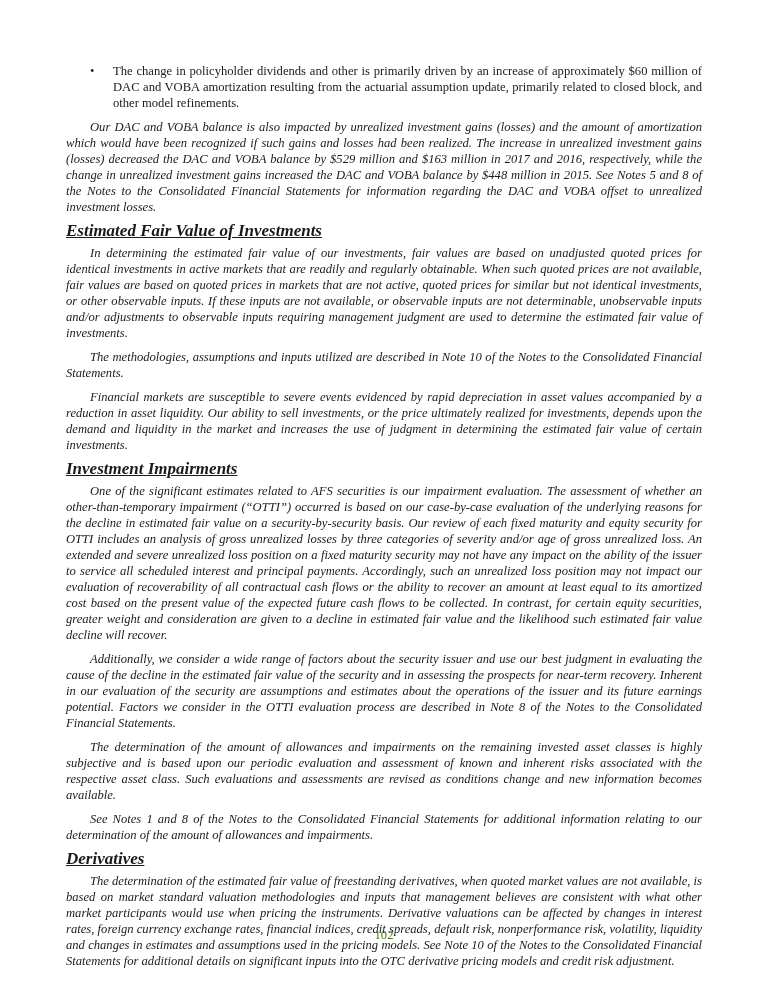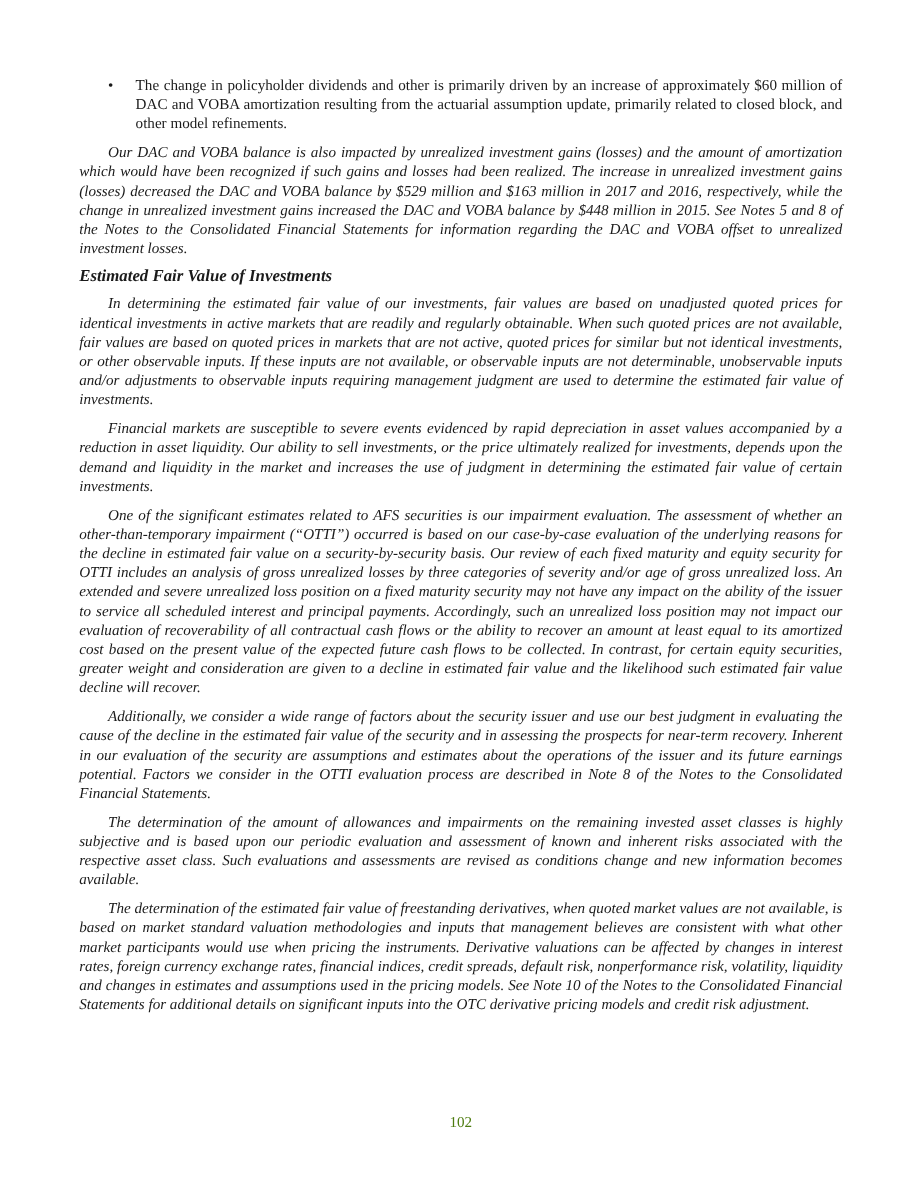--- a/index.html
+++ b/index.html
@@ -6,41 +6,45 @@
   body { width: 768px; height: 993px; position: relative; overflow: hidden; }
   .page {
     position: absolute; left: 66px; top: 63px; width: 636px;
     font-family: "Liberation Serif", serif;
     font-size: 12.6px; line-height: 16px; color: #1a1a1a;
   }
   p { margin: 0 0 8px 0; text-align: justify; }
   p.indent { text-indent: 24px; font-style: italic; }
   .bullet { position: relative; padding-left: 47px; margin-bottom: 8px; text-align: justify; }
   .bullet .dot { position: absolute; left: 24px; top: 0; }
-  h3 { margin: 0 0 6px 0; font-size: 14px; font-weight: bold; font-style: italic; line-height: 16px; }
+  h3 { margin: 0 0 6px 0; font-size: 17px; font-weight: bold; font-style: italic; line-height: 16px; text-decoration: underline; }
   .footer {
     position: absolute; top: 928px; left: 0; width: 768px; text-align: center;
     font-family: "Liberation Serif", serif; font-size: 12.6px; color: #4d7c0f;
   }
 </style>
 </head>
 <body>
 
 <div class="page">
   <div class="bullet">
     <span class="dot">•</span>
     <span>The change in policyholder dividends and other is primarily driven by an increase of approximately $60 million of DAC and VOBA amortization resulting from the actuarial assumption update, primarily related to closed block, and other model refinements.</span>
   </div>
 
   <p class="indent">Our DAC and VOBA balance is also impacted by unrealized investment gains (losses) and the amount of amortization which would have been recognized if such gains and losses had been realized. The increase in unrealized investment gains (losses) decreased the DAC and VOBA balance by $529 million and $163 million in 2017 and 2016, respectively, while the change in unrealized investment gains increased the DAC and VOBA balance by $448 million in 2015. See Notes 5 and 8 of the Notes to the Consolidated Financial Statements for information regarding the DAC and VOBA offset to unrealized investment losses.</p>
 
   <h3>Estimated Fair Value of Investments</h3>
   <p class="indent">In determining the estimated fair value of our investments, fair values are based on unadjusted quoted prices for identical investments in active markets that are readily and regularly obtainable. When such quoted prices are not available, fair values are based on quoted prices in markets that are not active, quoted prices for similar but not identical investments, or other observable inputs. If these inputs are not available, or observable inputs are not determinable, unobservable inputs and/or adjustments to observable inputs requiring management judgment are used to determine the estimated fair value of investments.</p>
+  <p class="indent">The methodologies, assumptions and inputs utilized are described in Note 10 of the Notes to the Consolidated Financial Statements.</p>
   <p class="indent">Financial markets are susceptible to severe events evidenced by rapid depreciation in asset values accompanied by a reduction in asset liquidity. Our ability to sell investments, or the price ultimately realized for investments, depends upon the demand and liquidity in the market and increases the use of judgment in determining the estimated fair value of certain investments.</p>
 
+  <h3>Investment Impairments</h3>
   <p class="indent">One of the significant estimates related to AFS securities is our impairment evaluation. The assessment of whether an other-than-temporary impairment (“OTTI”) occurred is based on our case-by-case evaluation of the underlying reasons for the decline in estimated fair value on a security-by-security basis. Our review of each fixed maturity and equity security for OTTI includes an analysis of gross unrealized losses by three categories of severity and/or age of gross unrealized loss. An extended and severe unrealized loss position on a fixed maturity security may not have any impact on the ability of the issuer to service all scheduled interest and principal payments. Accordingly, such an unrealized loss position may not impact our evaluation of recoverability of all contractual cash flows or the ability to recover an amount at least equal to its amortized cost based on the present value of the expected future cash flows to be collected. In contrast, for certain equity securities, greater weight and consideration are given to a decline in estimated fair value and the likelihood such estimated fair value decline will recover.</p>
   <p class="indent">Additionally, we consider a wide range of factors about the security issuer and use our best judgment in evaluating the cause of the decline in the estimated fair value of the security and in assessing the prospects for near-term recovery. Inherent in our evaluation of the security are assumptions and estimates about the operations of the issuer and its future earnings potential. Factors we consider in the OTTI evaluation process are described in Note 8 of the Notes to the Consolidated Financial Statements.</p>
   <p class="indent">The determination of the amount of allowances and impairments on the remaining invested asset classes is highly subjective and is based upon our periodic evaluation and assessment of known and inherent risks associated with the respective asset class. Such evaluations and assessments are revised as conditions change and new information becomes available.</p>
+  <p class="indent">See Notes 1 and 8 of the Notes to the Consolidated Financial Statements for additional information relating to our determination of the amount of allowances and impairments.</p>
 
+  <h3>Derivatives</h3>
   <p class="indent">The determination of the estimated fair value of freestanding derivatives, when quoted market values are not available, is based on market standard valuation methodologies and inputs that management believes are consistent with what other market participants would use when pricing the instruments. Derivative valuations can be affected by changes in interest rates, foreign currency exchange rates, financial indices, credit spreads, default risk, nonperformance risk, volatility, liquidity and changes in estimates and assumptions used in the pricing models. See Note 10 of the Notes to the Consolidated Financial Statements for additional details on significant inputs into the OTC derivative pricing models and credit risk adjustment.</p>
 </div>
 
 <div class="footer">102</div>
 
 </body></html>

